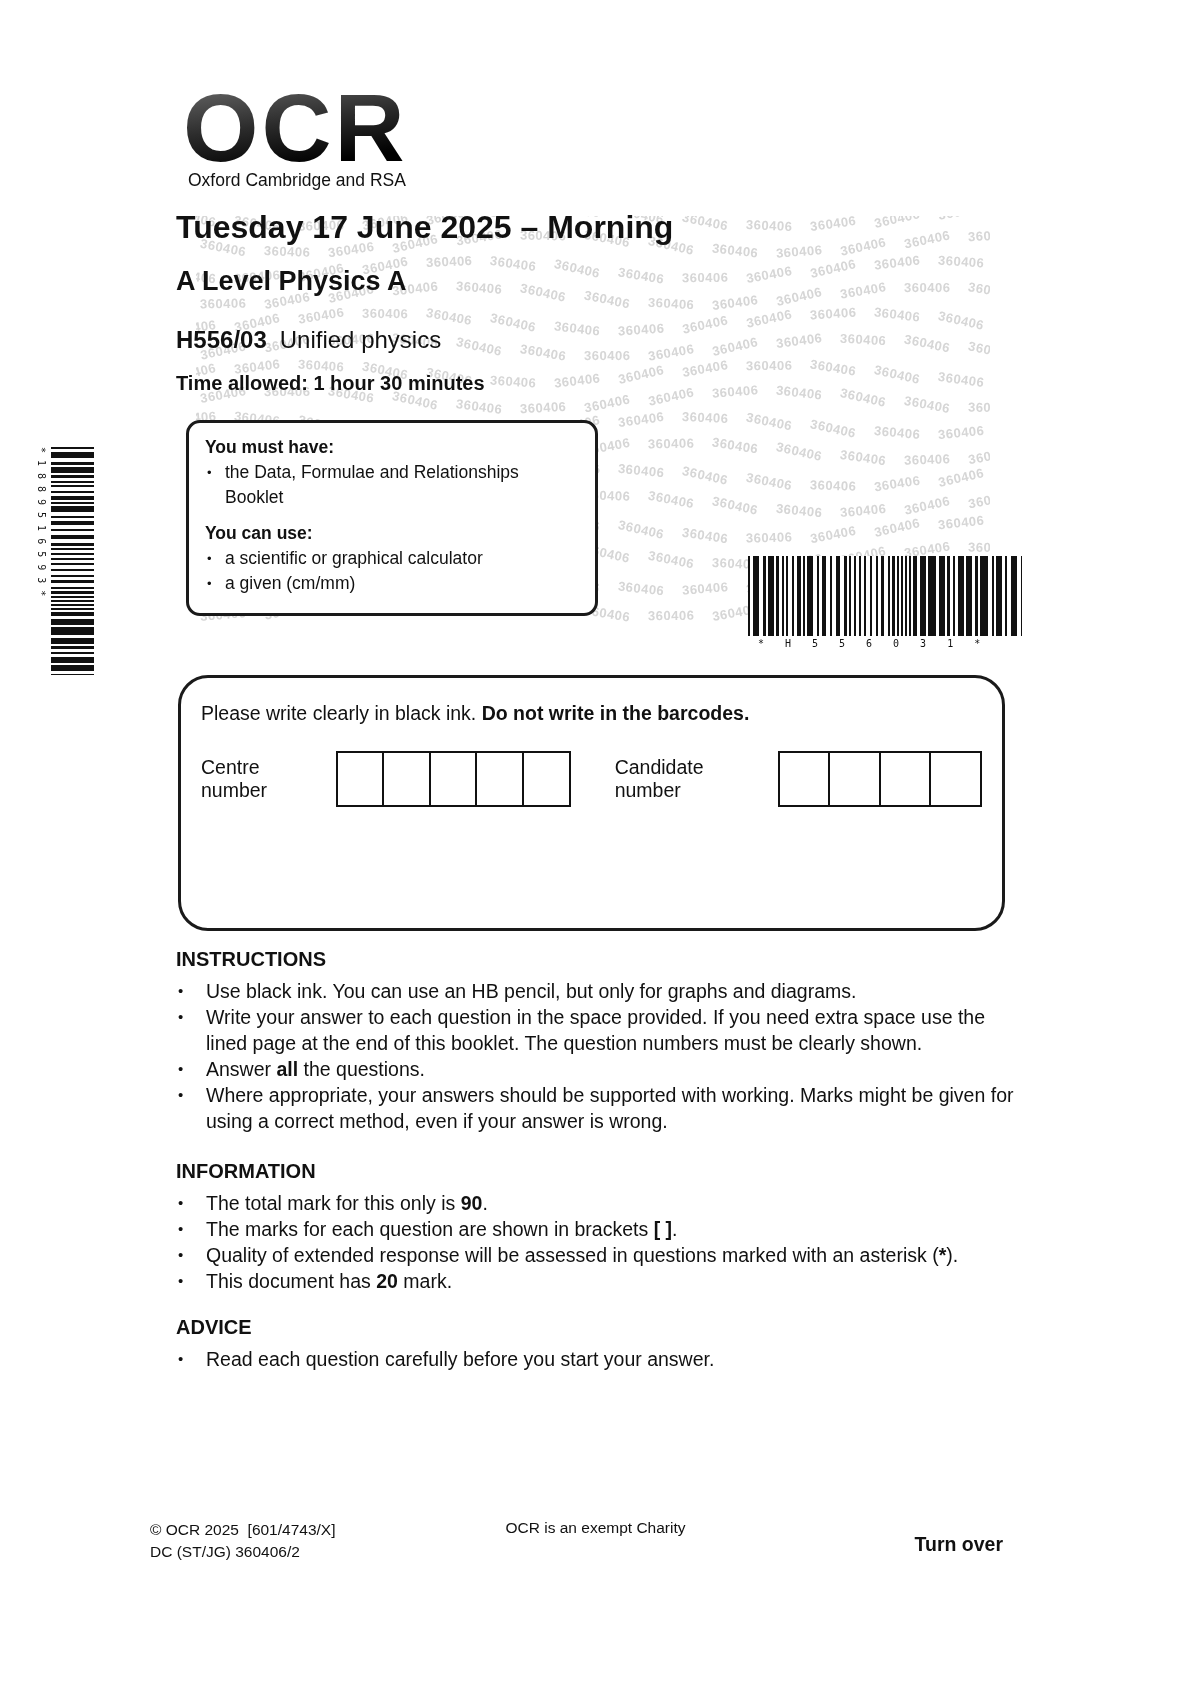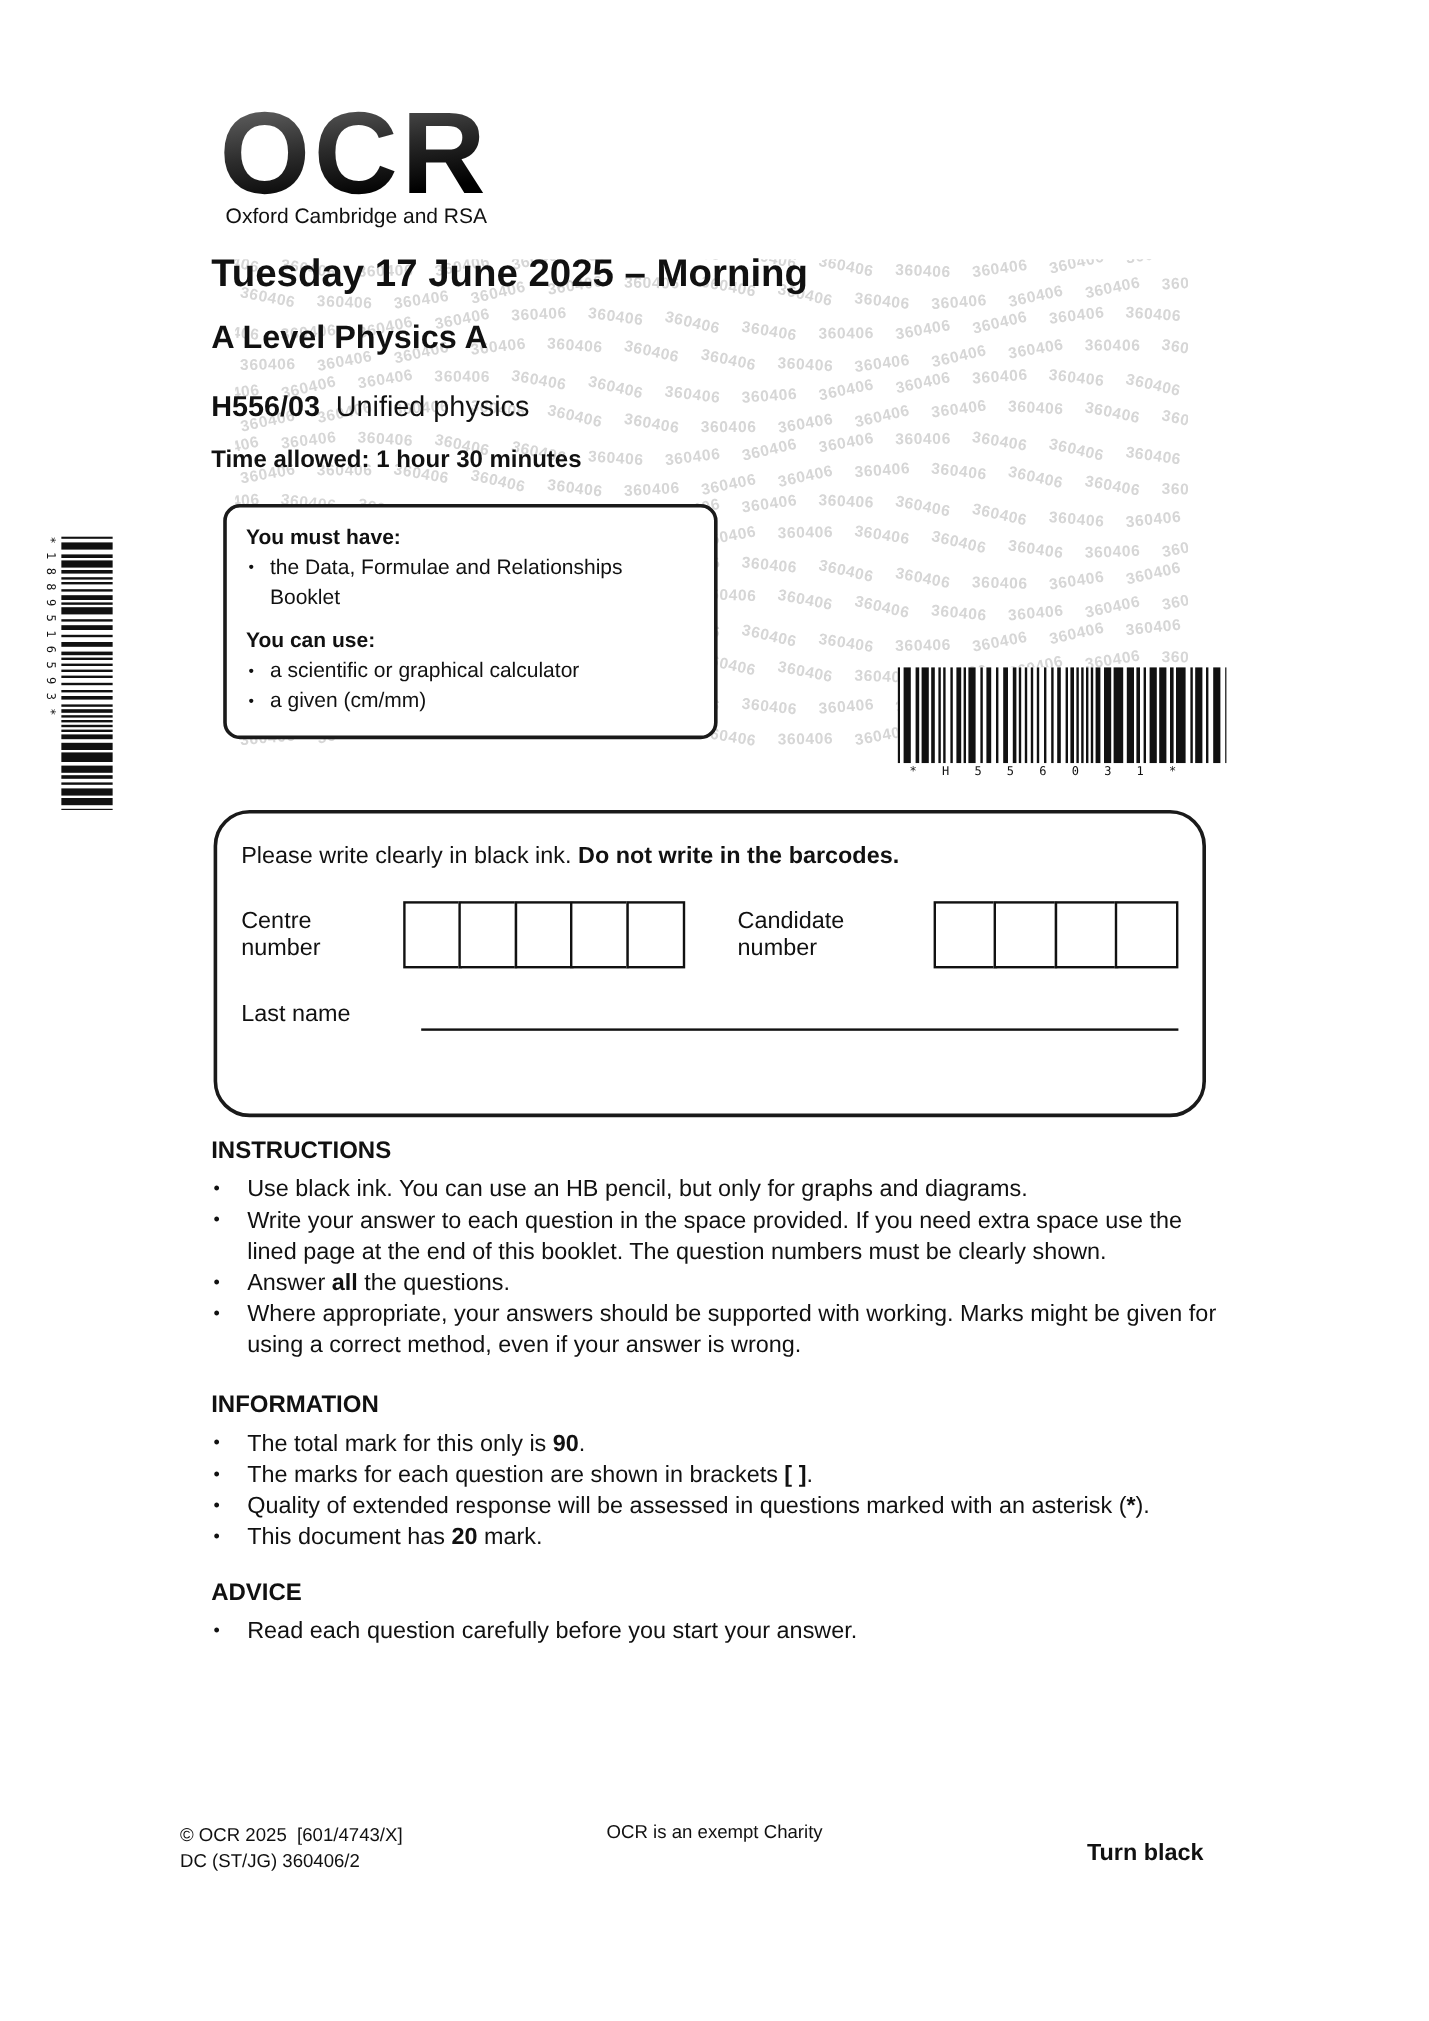--- a/index.html
+++ b/index.html
@@ -435,24 +435,20 @@
           <div class="cell"></div>
         </div>
       <span class="field-label cand-label">Candidate number</span>
       <div class="cells" id="candidate-cells">
           <div class="cell"></div>
           <div class="cell"></div>
           <div class="cell"></div>
           <div class="cell"></div>
         </div>
     </div>
-    <div class="name-row last">
-      <span class="name-label">Last name</span>
-      <div class="name-line"></div>
-    </div>
   </section>
 
   <section class="text-section sec-instructions">
     <h3>INSTRUCTIONS</h3>
     <div>
         <div class="li">
           <span class="li-marker">•</span>
           <span class="li-text"><span>Use black ink. You can use an HB pencil, but only for graphs and diagrams.</span></span>
         </div>
         <div class="li">
@@ -500,15 +496,15 @@
           <span class="li-text"><span>Read each question carefully before you start your answer.</span></span>
         </div>
       </div>
   </section>
 
   <div class="footer-left">
     <div>© OCR 2025  [601/4743/X]</div>
     <div>DC (ST/JG) 360406/2</div>
   </div>
   <div class="footer-center">OCR is an exempt Charity</div>
-  <div class="footer-right">Turn black</div>
+  <div class="footer-right">Turn over</div>
 
 </div>
 
 </body></html>

